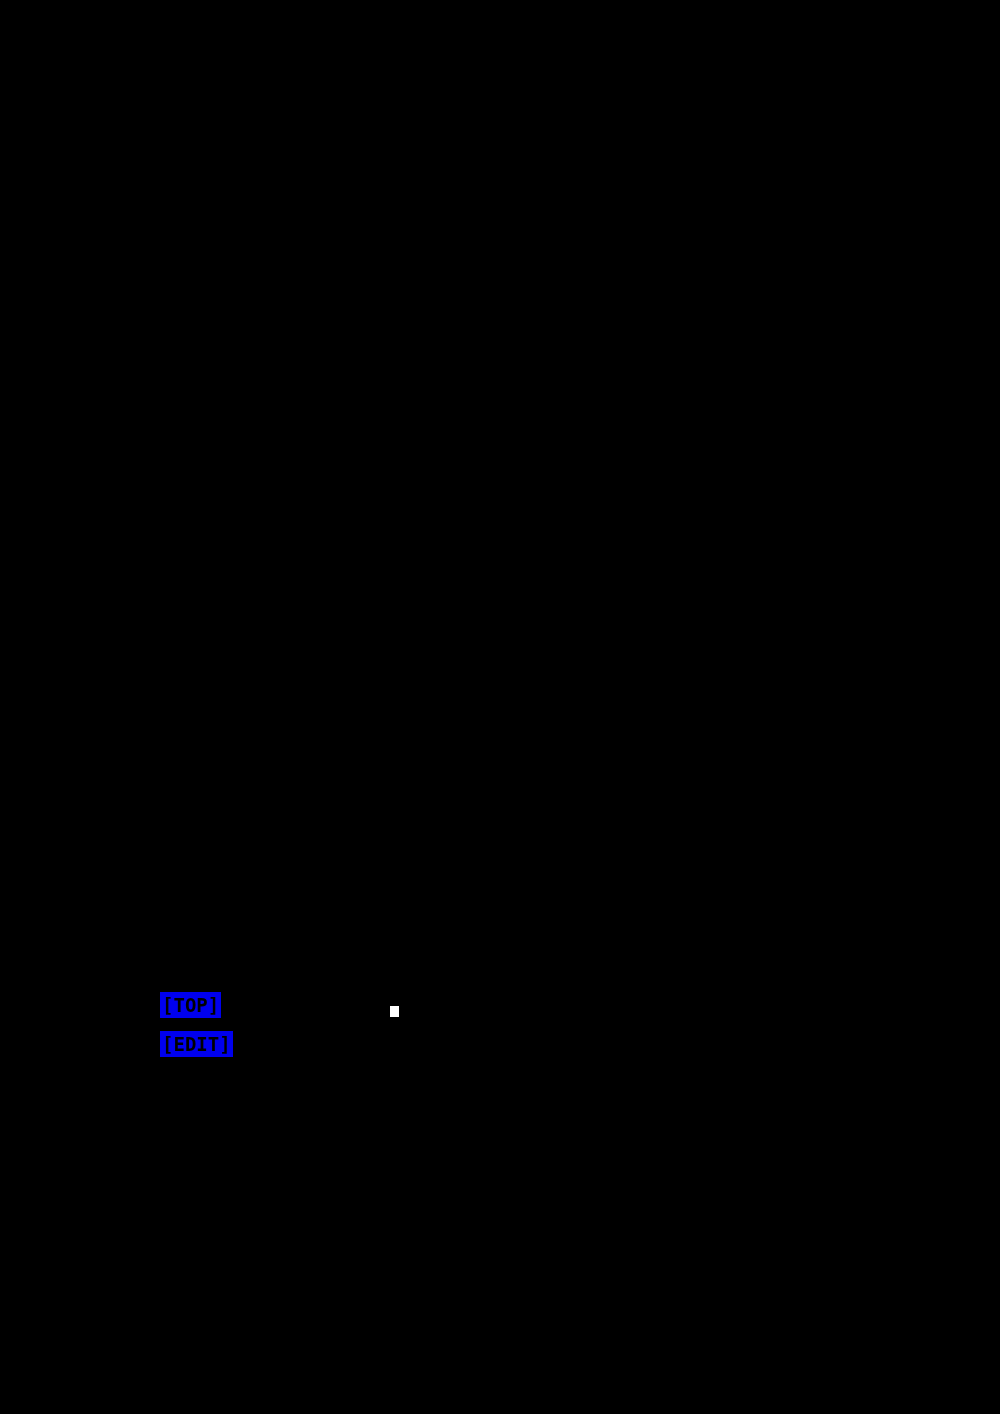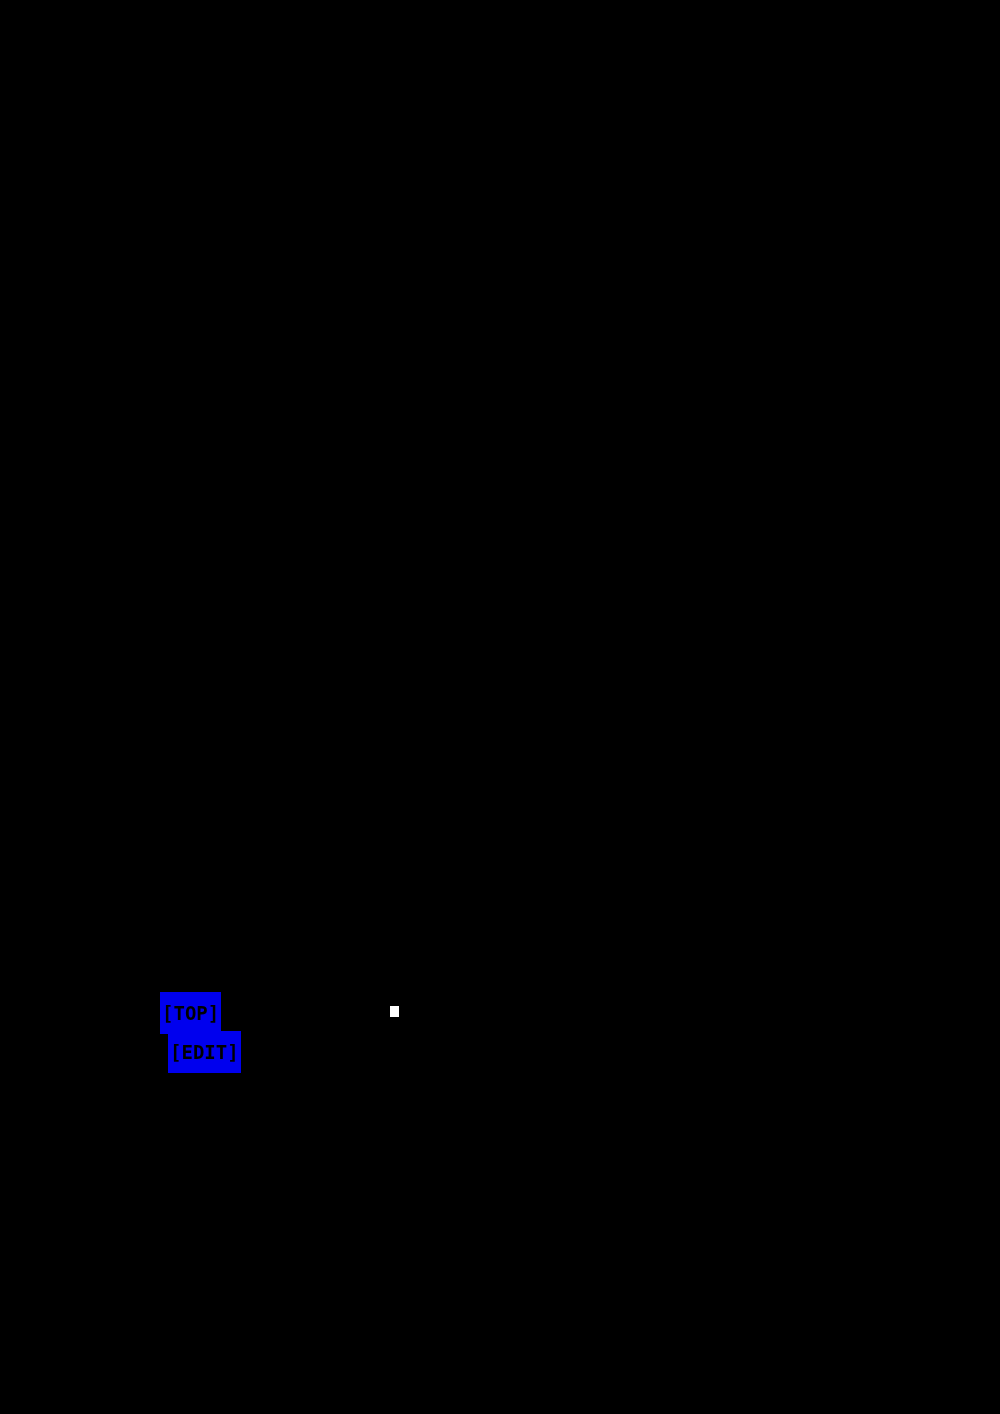--- a/index.html
+++ b/index.html
@@ -27,26 +27,26 @@
   .link-token {
     position: absolute;
     background: #0000ee;
     color: #000000;
     font-family: "DejaVu Sans Mono", monospace;
     font-size: 19px;
     font-weight: bold;
     line-height: 24px;
     letter-spacing: 0px;
     white-space: pre;
-    padding: 9px 2px;
+    padding: 1px 2px;
     text-align: center;
   }
 
   #link-back { left: 160px; top: 992px; }
-  #link-edit { left: 168px; top: 1031px; }
+  #link-edit { left: 160px; top: 1031px; }
 
   .caret {
     position: absolute;
     left: 390px;
     top: 1006px;
     width: 9px;
     height: 11px;
     background: #ffffff;
   }
 </style>

